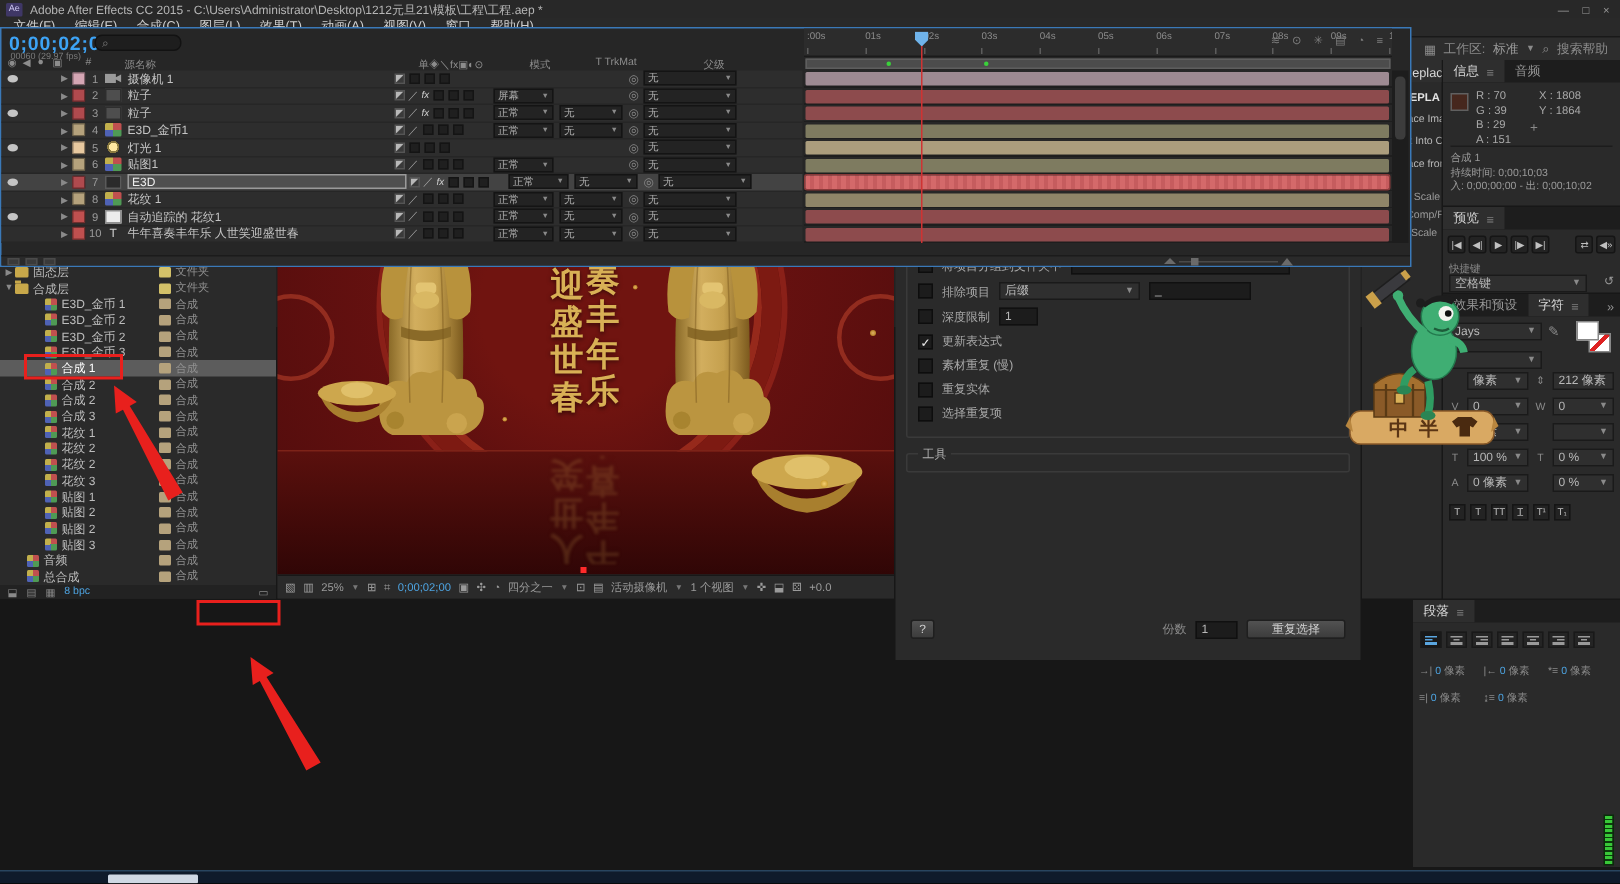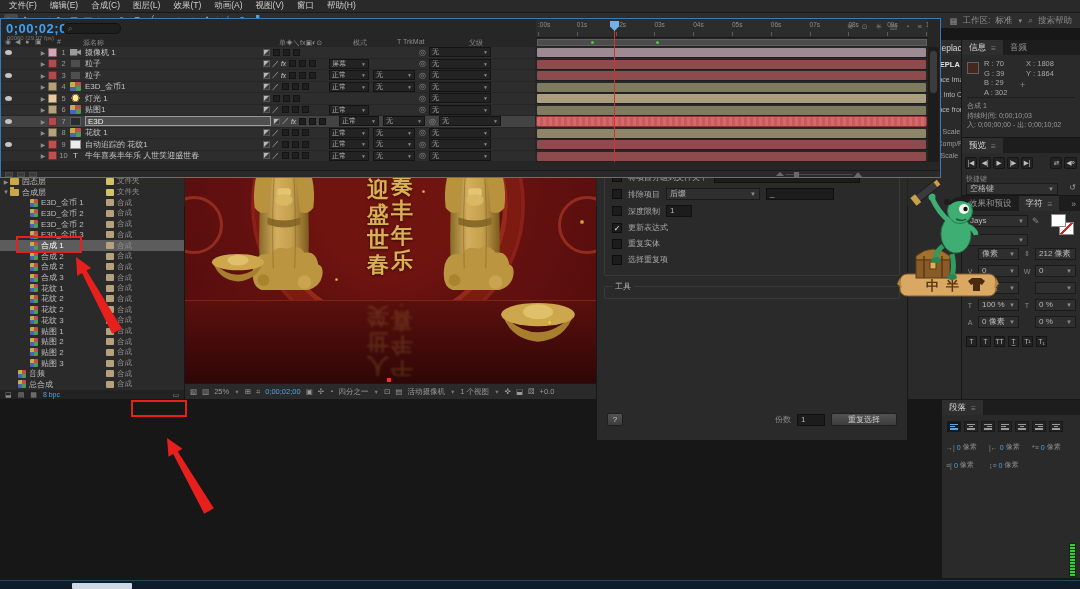--- a/index.html
+++ b/index.html
@@ -189,20 +189,29 @@
 #taskbar{position:absolute;left:0;top:580px;width:100%;height:9px;background:#0f1b2b;border-top:1px solid #28455f}
 #task-hl{position:absolute;left:72px;top:583px;width:60px;height:6px;background:#cfd8e4;border-radius:1px}
 #mascot{position:absolute;left:896px;top:178px;z-index:80}
 #anno{position:absolute;left:0;top:0;width:1080px;height:589px;pointer-events:none;z-index:90}
 </style>
 </head>
 <body>
 
 <div id="app">
 
+  <div id="titlebar">
+    <span id="appicon">Ae</span>
+    <span id="title">Adobe After Effects CC 2015 - C:\Users\Administrator\Desktop\1212元旦21\模板\工程\工程.aep *</span>
+    <span id="wctrls">
+        <span>—</span>
+        <span>□</span>
+        <span>×</span>
+      </span>
+  </div>
 
   <div id="menubar">
       <span class="mitem">文件(F)</span>
       <span class="mitem">编辑(E)</span>
       <span class="mitem">合成(C)</span>
       <span class="mitem">图层(L)</span>
       <span class="mitem">效果(T)</span>
       <span class="mitem">动画(A)</span>
       <span class="mitem">视图(V)</span>
       <span class="mitem">窗口</span>
@@ -632,20 +641,24 @@
             <span class="cb"></span>
             <span>深度限制</span>
             <span class="fld" style="width: 26px;">1</span>
           </div>
           <div class="tcdrow">
             <span class="cb">✓</span>
             <span>更新表达式</span>
           </div>
           <div class="tcdrow">
             <span class="cb"></span>
+            <span>素材重复 (慢)</span>
+          </div>
+          <div class="tcdrow">
+            <span class="cb"></span>
             <span>重复实体</span>
           </div>
           <div class="tcdrow">
             <span class="cb"></span>
             <span>选择重复项</span>
           </div>
         </fieldset>
         <fieldset>
           <legend>工具</legend>
         </fieldset>
@@ -705,21 +718,21 @@
         </div>
       <div class="tab">
           <span>音频</span>
         </div>
     </div>
     <div id="info-swatch" style="background: rgb(70, 39, 29);"></div>
     <div id="info-rgba">
       <div>R : 70</div>
         <div>G : 39</div>
         <div>B : 29</div>
-        <div>A : 302</div>
+        <div>A : 151</div>
     </div>
     <div id="info-xy">
         <div>X : 1808</div>
         <div>Y : 1864</div>
       </div>
     <div id="info-cross">+</div>
     <div id="info-lower">
       <div>合成 1</div>
         <div>持续时间: 0;00;10;03</div>
         <div>入: 0;00;00;00 - 出: 0;00;10;02</div>

